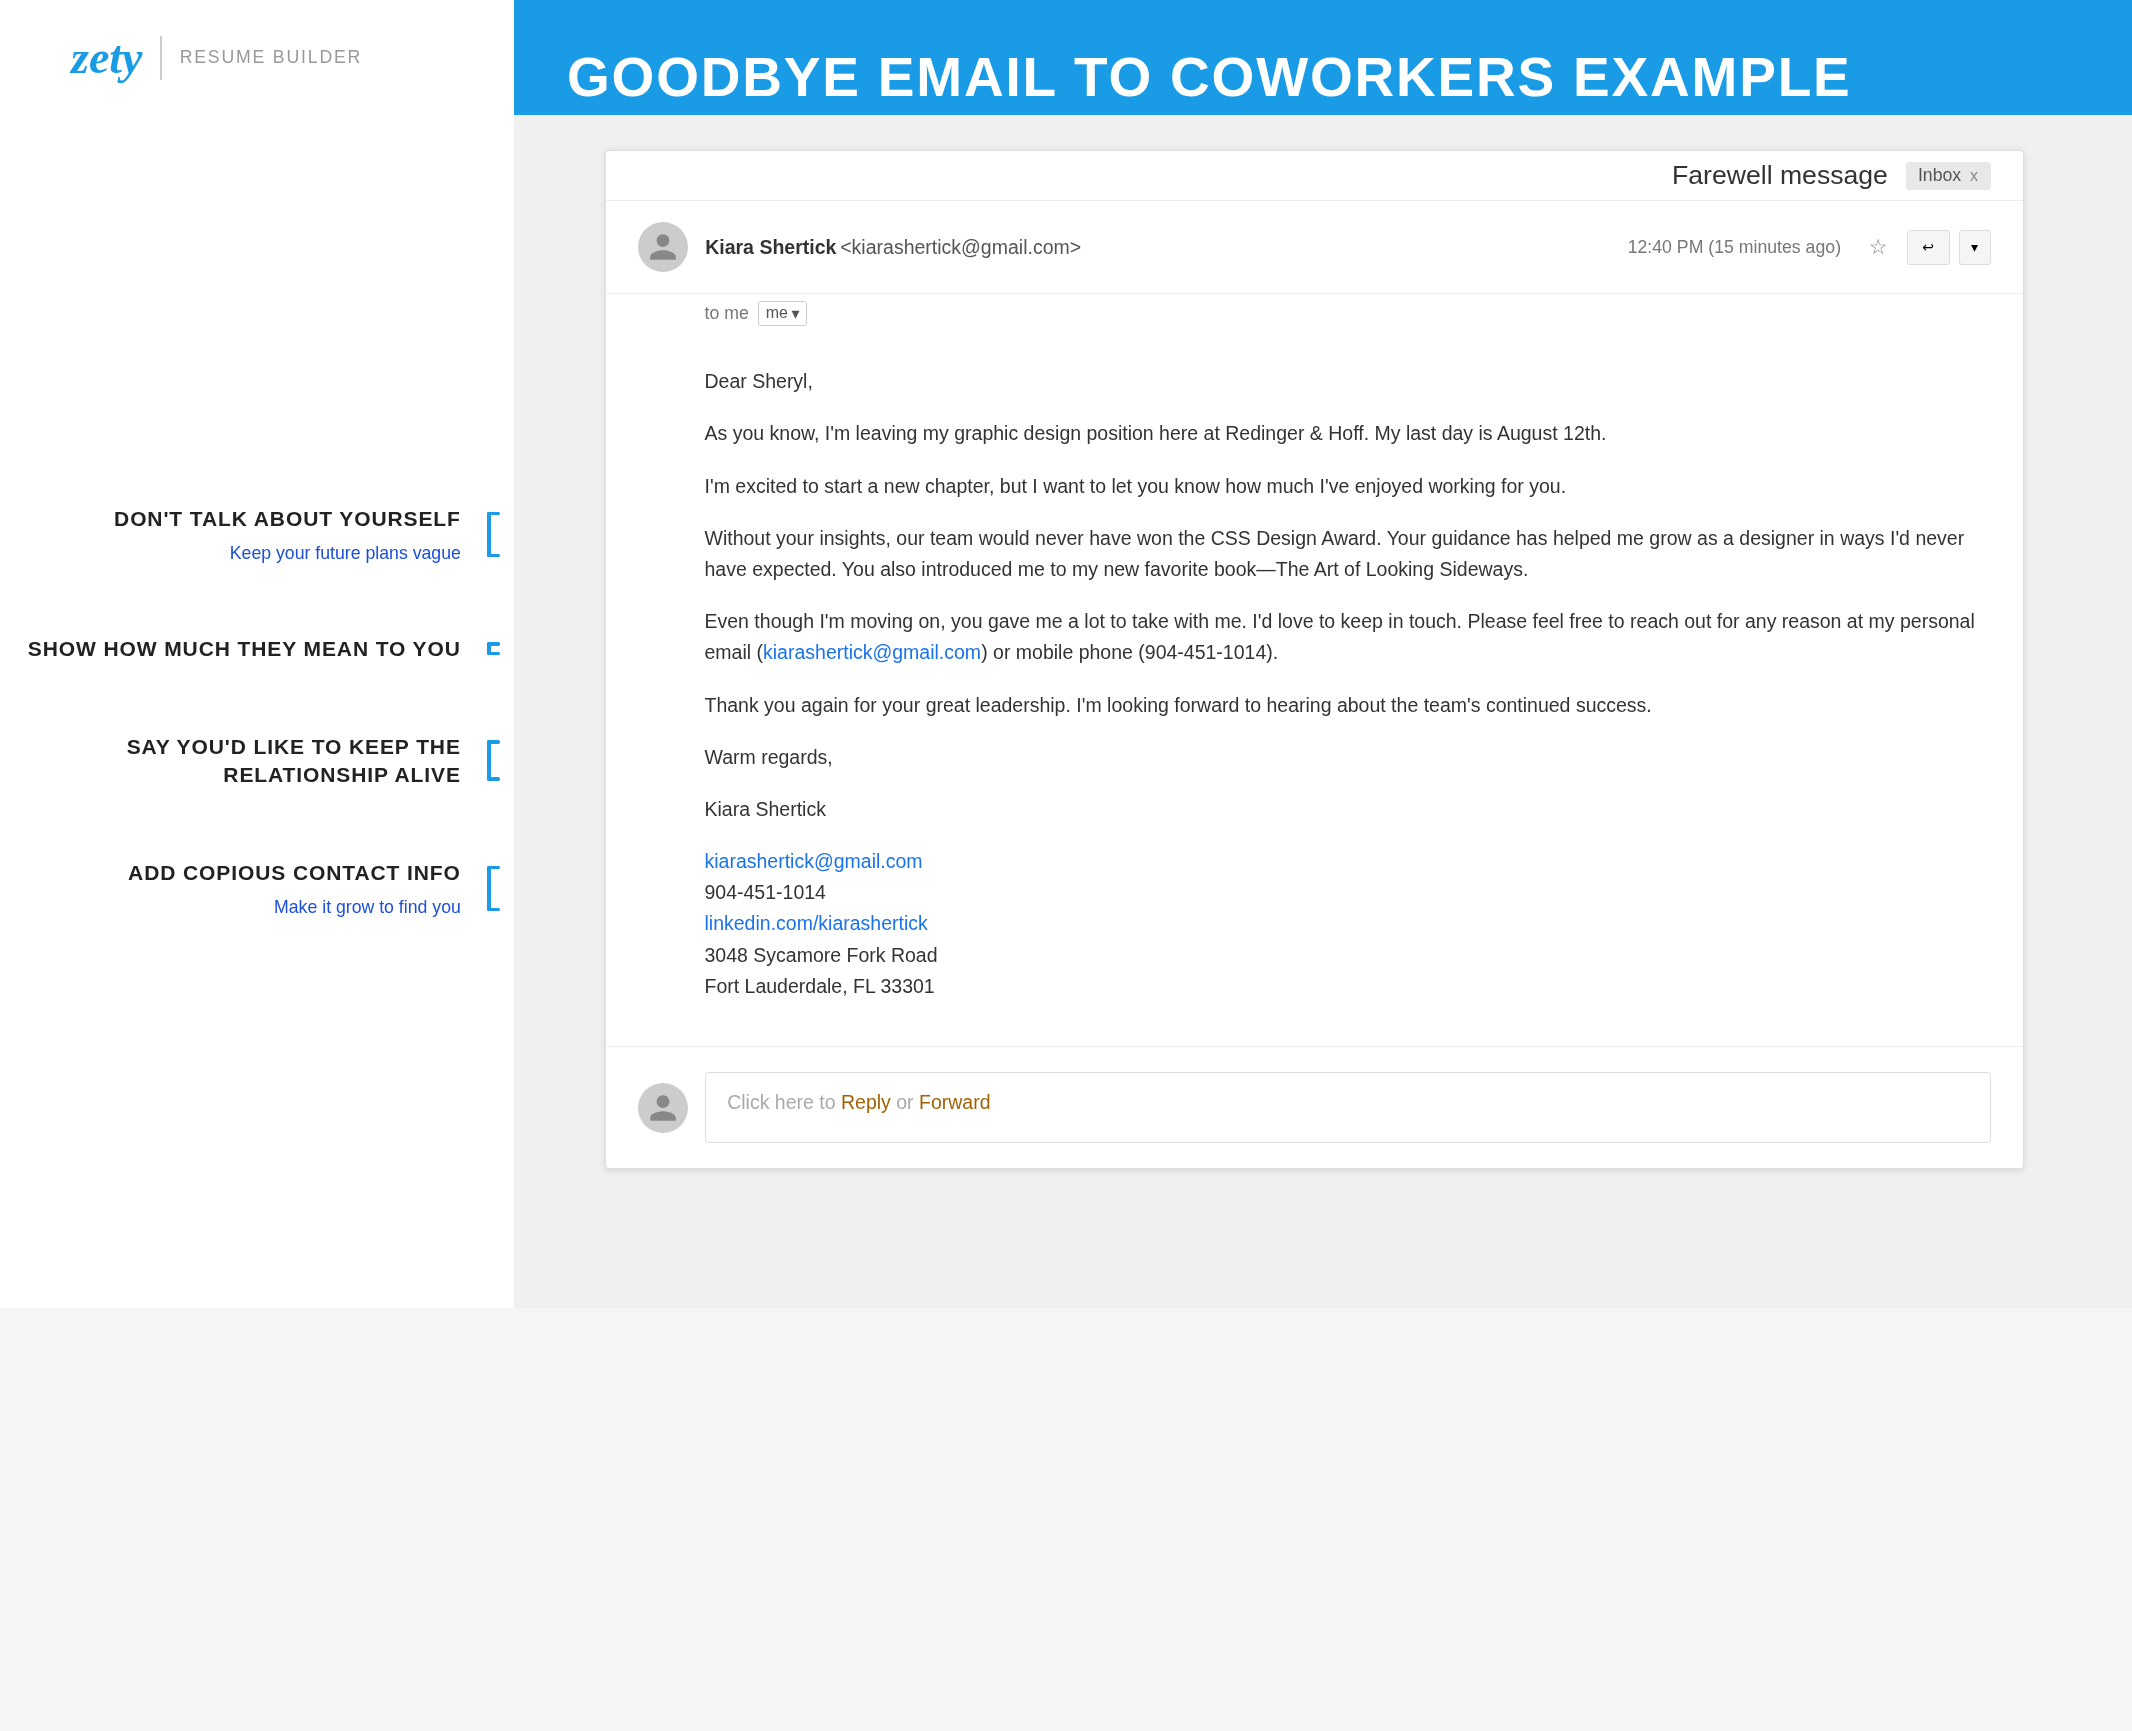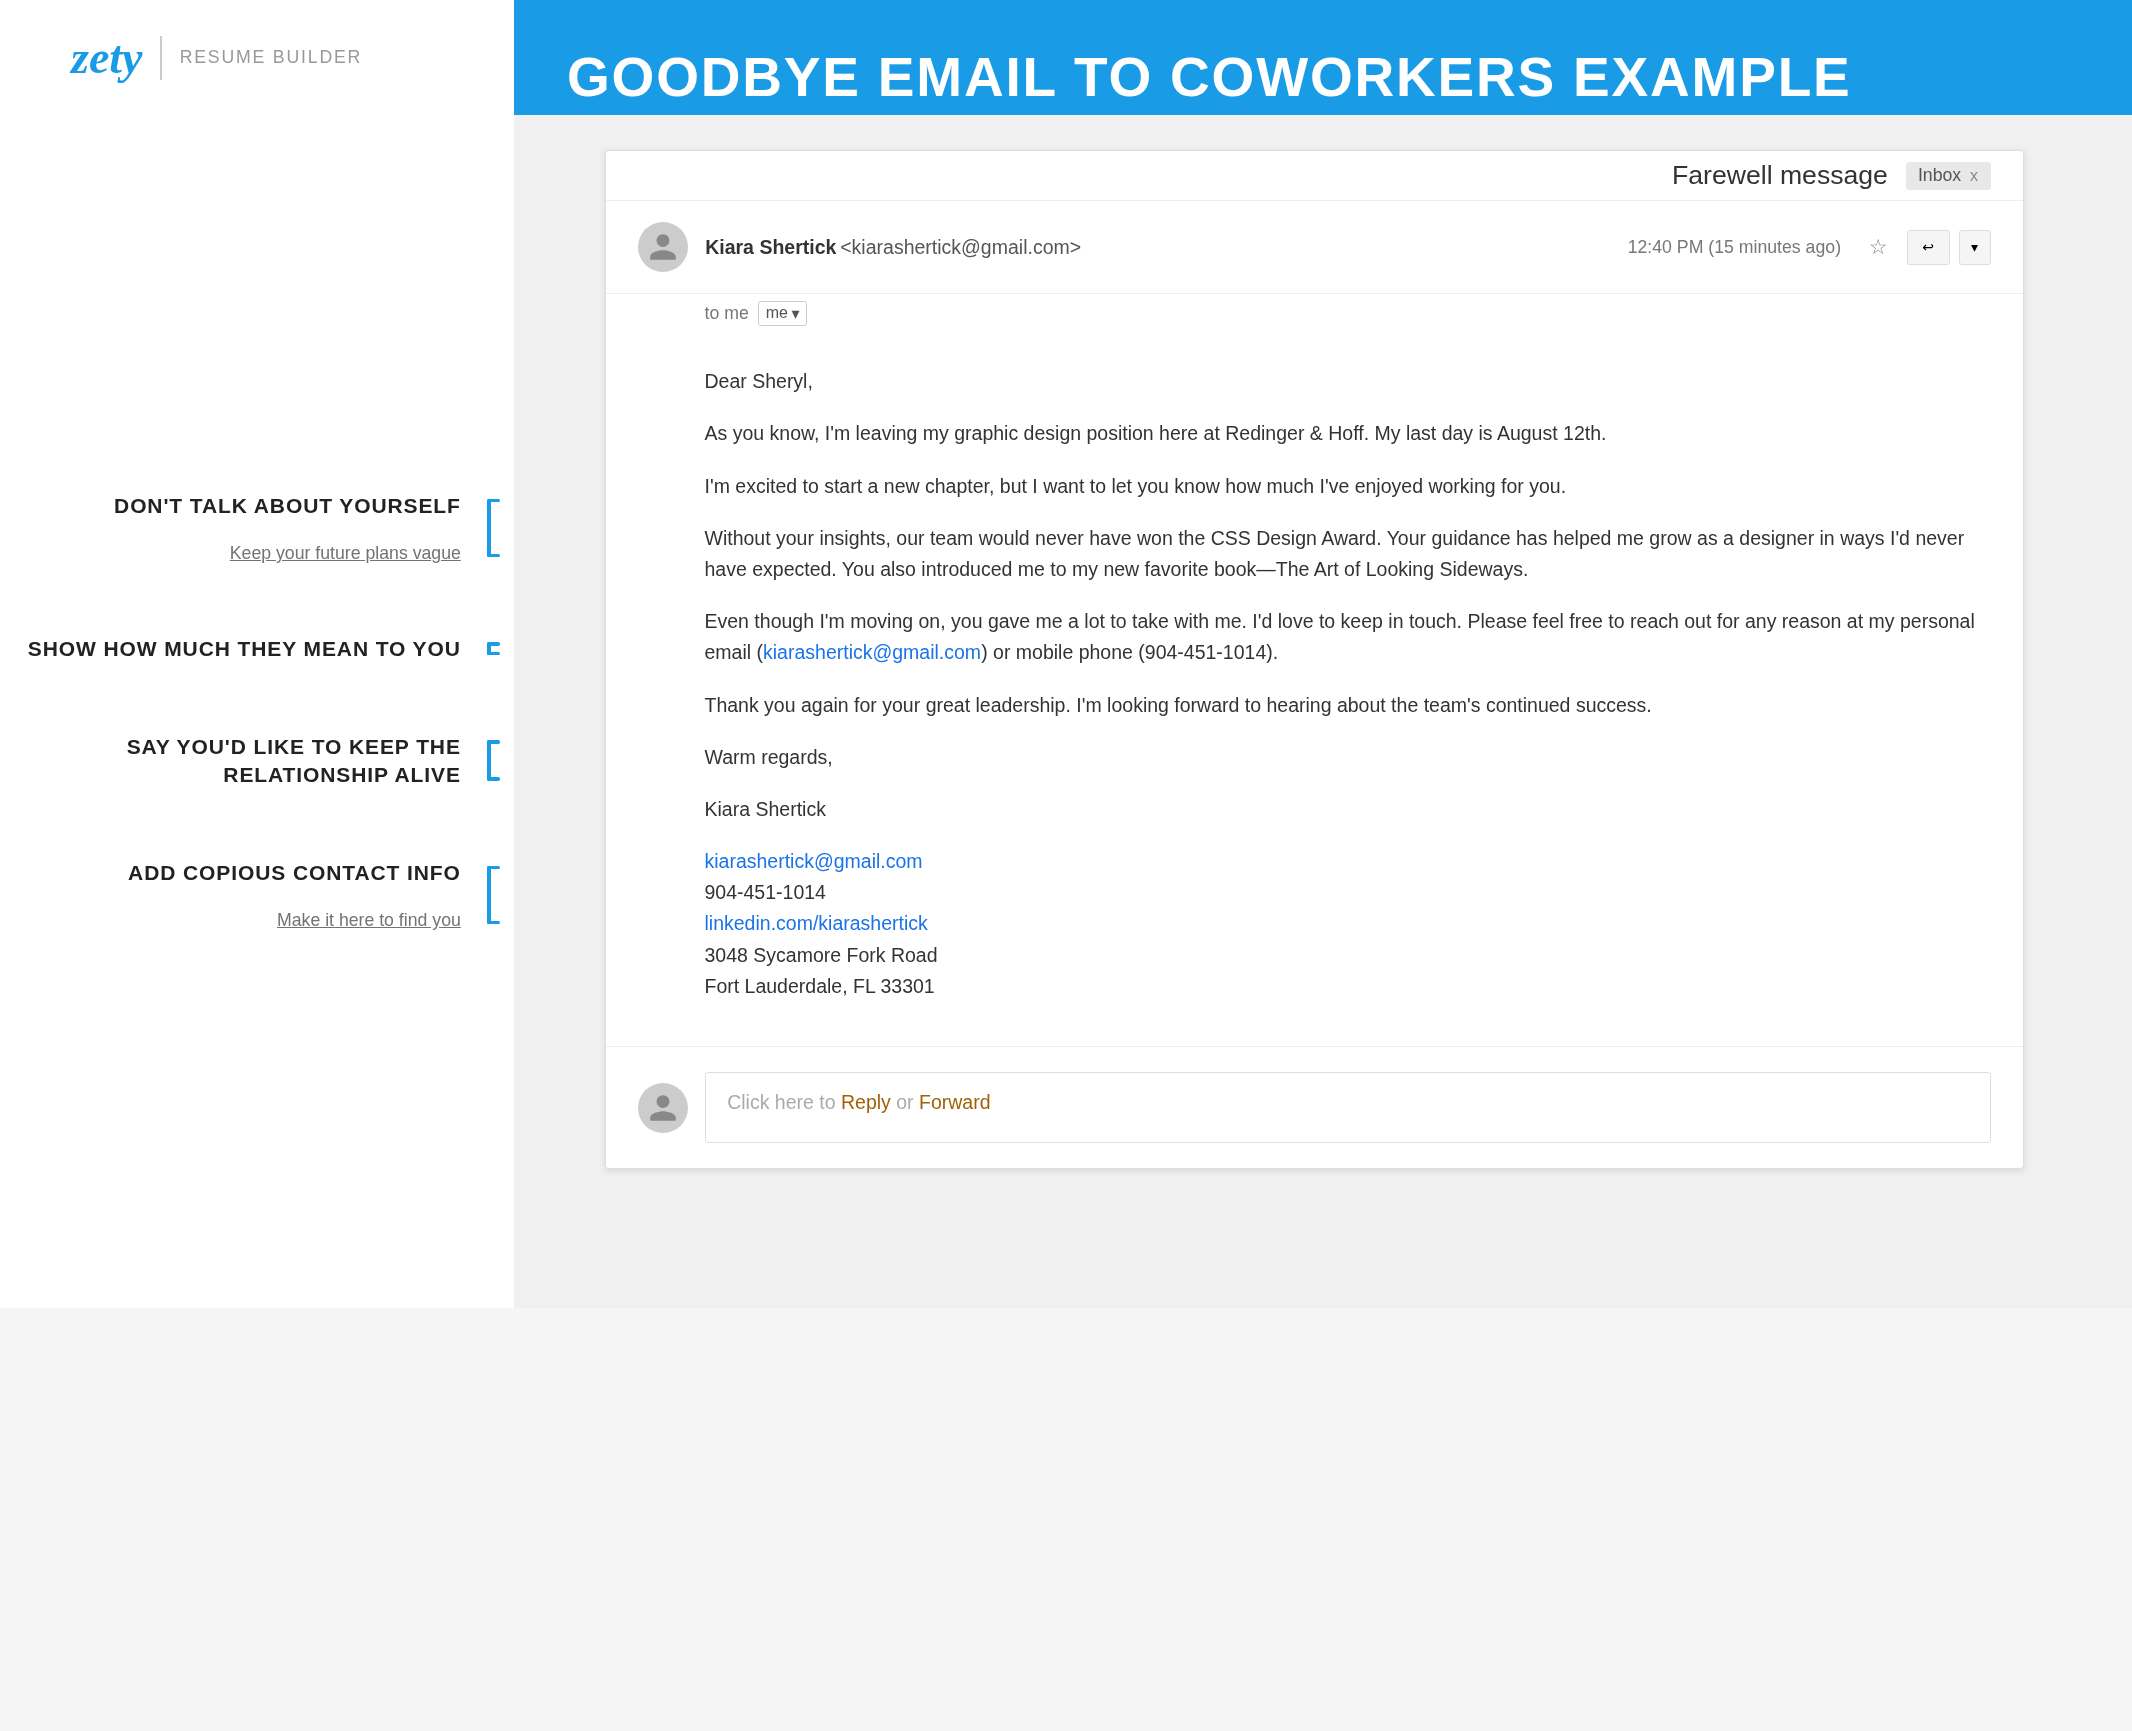--- a/index.html
+++ b/index.html
@@ -116,23 +116,22 @@
       font-size: 21px;
       font-weight: 900;
       color: #222222;
       text-transform: uppercase;
       letter-spacing: 0.9px;
       line-height: 1.3;
     }
 
     .tip-subtitle {
       font-size: 17.7px;
-      color: #737373;
-      margin-top: 24px;
-      text-decoration: underline;
+      color: #1d4ed8;
+      margin-top: 11px;
     }
 
     .bracket-wrapper {
       width: 17.7px;
       margin-right: 8.9px;
       position: relative;
     }
 
     .bracket-line {
       position: absolute;
@@ -444,21 +443,21 @@
         <div class="bracket-wrapper">
           <div class="bracket-line"></div>
           <div class="bracket-top"></div>
           <div class="bracket-bottom"></div>
         </div>
       </div>
 
       <div class="tip-item">
         <div class="tip-text-block">
           <div class="tip-title">ADD COPIOUS CONTACT INFO</div>
-          <div class="tip-subtitle">Make it here to find you</div>
+          <div class="tip-subtitle">Make it grow to find you</div>
         </div>
         <div class="bracket-wrapper">
           <div class="bracket-line"></div>
           <div class="bracket-top"></div>
           <div class="bracket-bottom"></div>
         </div>
       </div>
 
     </div>
 

